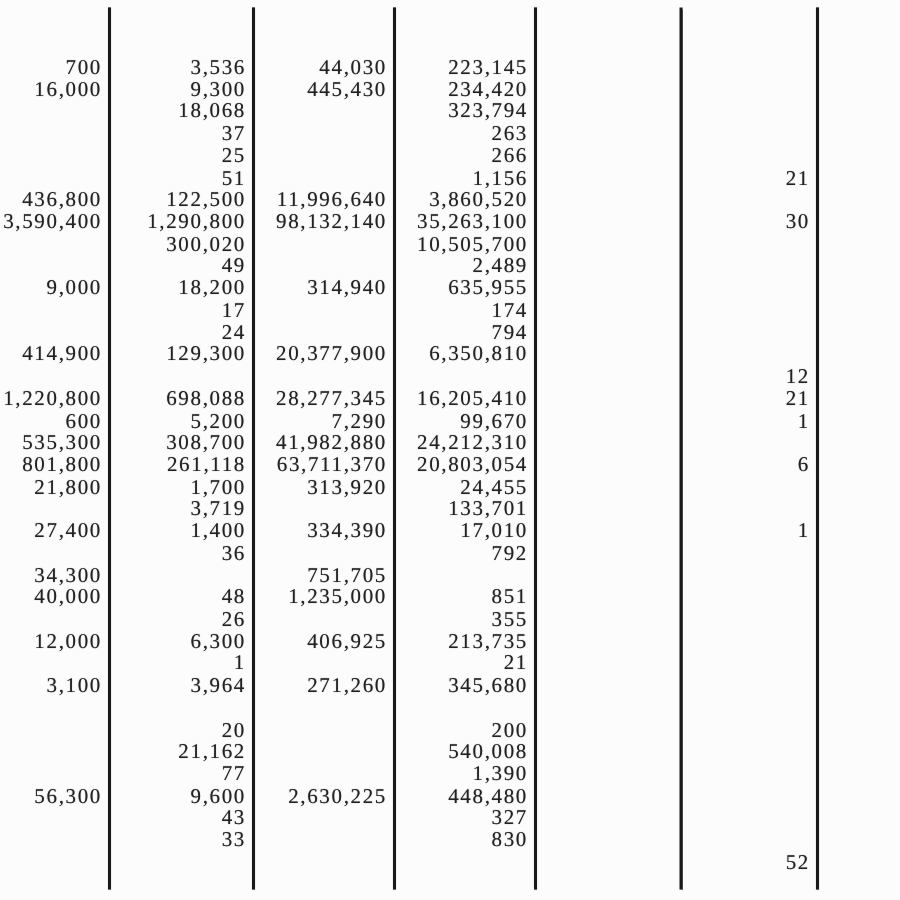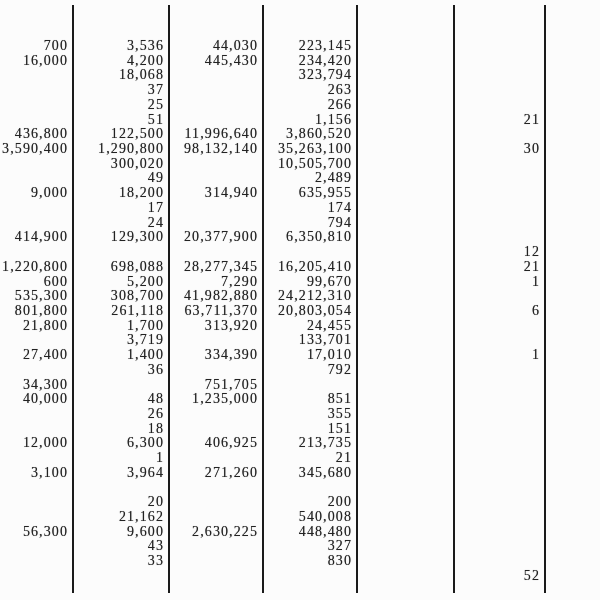--- a/index.html
+++ b/index.html
@@ -71,21 +71,21 @@
         <div class="cell">700</div>
         <div class="cell">3,536</div>
         <div class="cell">44,030</div>
         <div class="cell">223,145</div>
         <div class="cell"></div>
         <div class="cell"></div>
         <div class="cell"></div>
       </div>
       <div class="row">
         <div class="cell">16,000</div>
-        <div class="cell">4,200</div>
+        <div class="cell">9,300</div>
         <div class="cell">445,430</div>
         <div class="cell">234,420</div>
         <div class="cell"></div>
         <div class="cell"></div>
         <div class="cell"></div>
       </div>
       <div class="row">
         <div class="cell"></div>
         <div class="cell">18,068</div>
         <div class="cell"></div>
@@ -295,29 +295,20 @@
       <div class="row">
         <div class="cell"></div>
         <div class="cell">26</div>
         <div class="cell"></div>
         <div class="cell">355</div>
         <div class="cell"></div>
         <div class="cell"></div>
         <div class="cell"></div>
       </div>
       <div class="row">
-        <div class="cell"></div>
-        <div class="cell">18</div>
-        <div class="cell"></div>
-        <div class="cell">151</div>
-        <div class="cell"></div>
-        <div class="cell"></div>
-        <div class="cell"></div>
-      </div>
-      <div class="row">
         <div class="cell">12,000</div>
         <div class="cell">6,300</div>
         <div class="cell">406,925</div>
         <div class="cell">213,735</div>
         <div class="cell"></div>
         <div class="cell"></div>
         <div class="cell"></div>
       </div>
       <div class="row">
         <div class="cell"></div>
@@ -358,20 +349,29 @@
       <div class="row">
         <div class="cell"></div>
         <div class="cell">21,162</div>
         <div class="cell"></div>
         <div class="cell">540,008</div>
         <div class="cell"></div>
         <div class="cell"></div>
         <div class="cell"></div>
       </div>
       <div class="row">
+        <div class="cell"></div>
+        <div class="cell">77</div>
+        <div class="cell"></div>
+        <div class="cell">1,390</div>
+        <div class="cell"></div>
+        <div class="cell"></div>
+        <div class="cell"></div>
+      </div>
+      <div class="row">
         <div class="cell">56,300</div>
         <div class="cell">9,600</div>
         <div class="cell">2,630,225</div>
         <div class="cell">448,480</div>
         <div class="cell"></div>
         <div class="cell"></div>
         <div class="cell"></div>
       </div>
       <div class="row">
         <div class="cell"></div>

